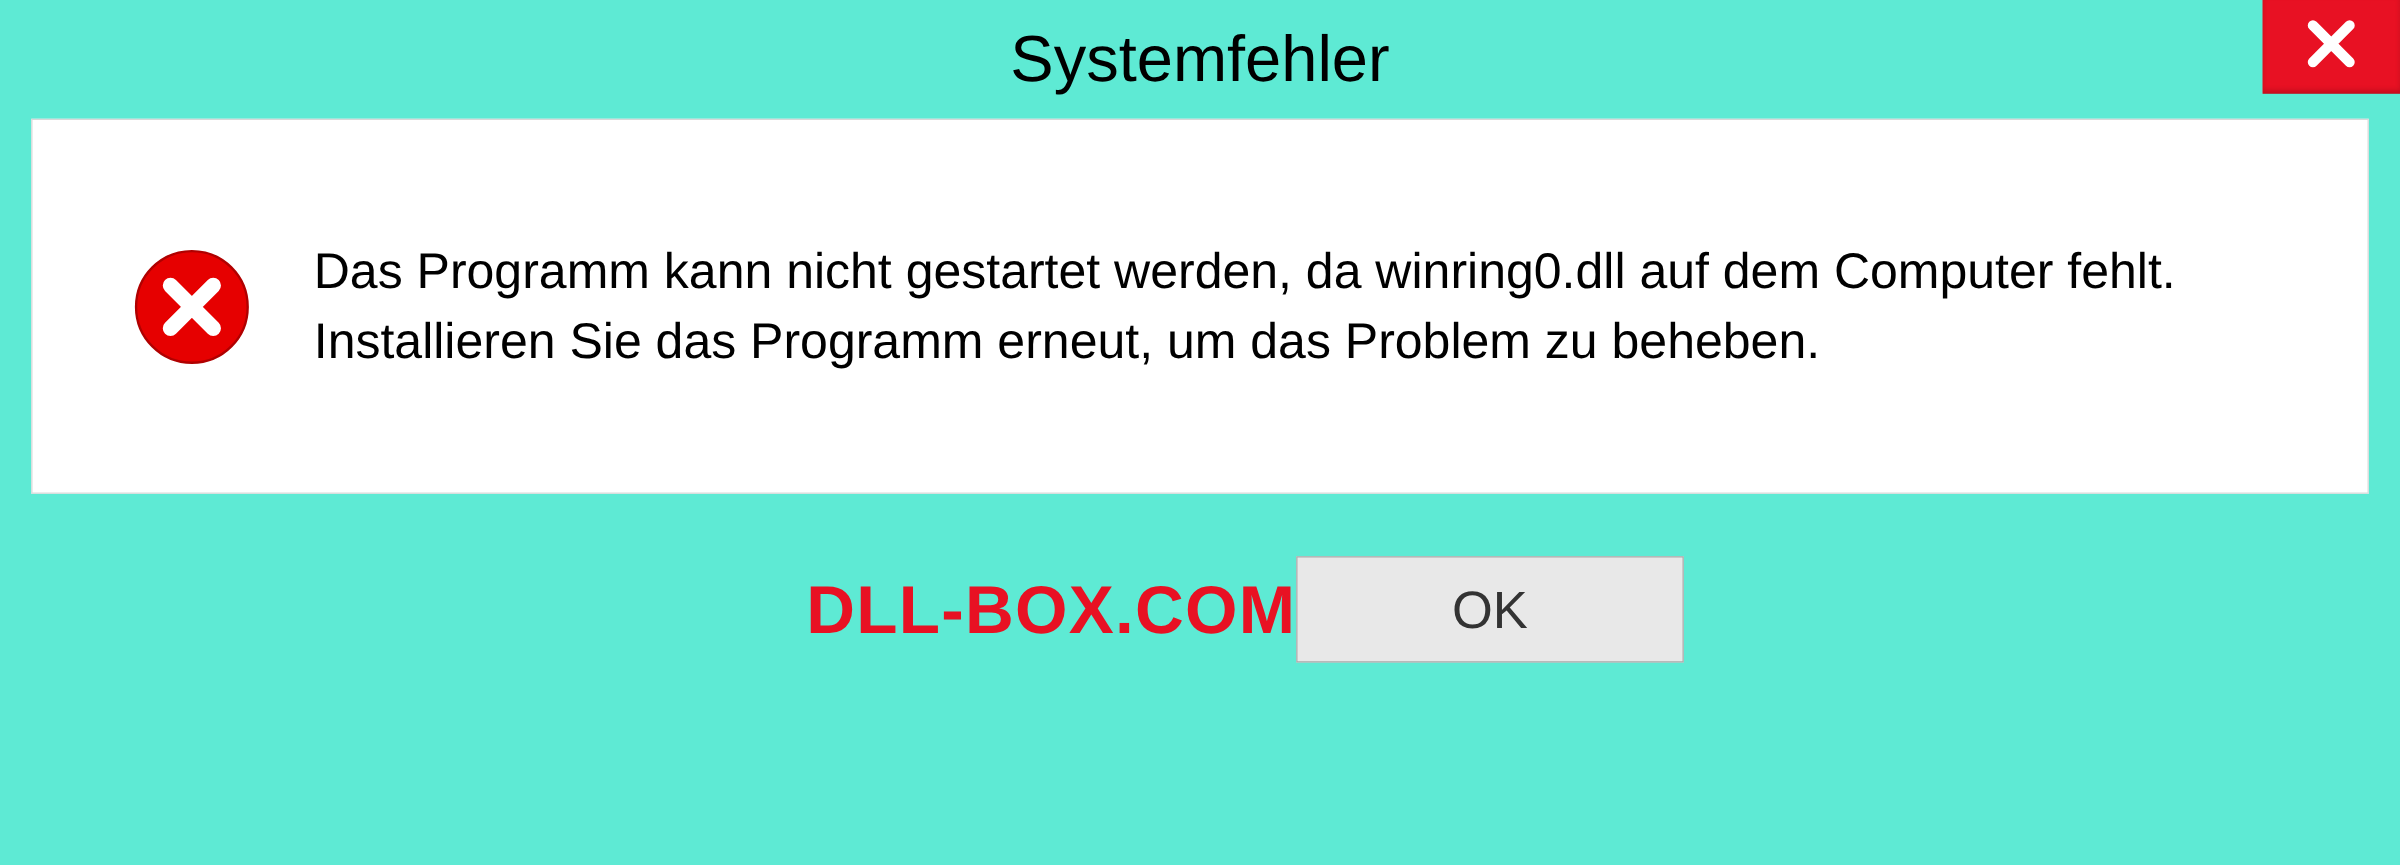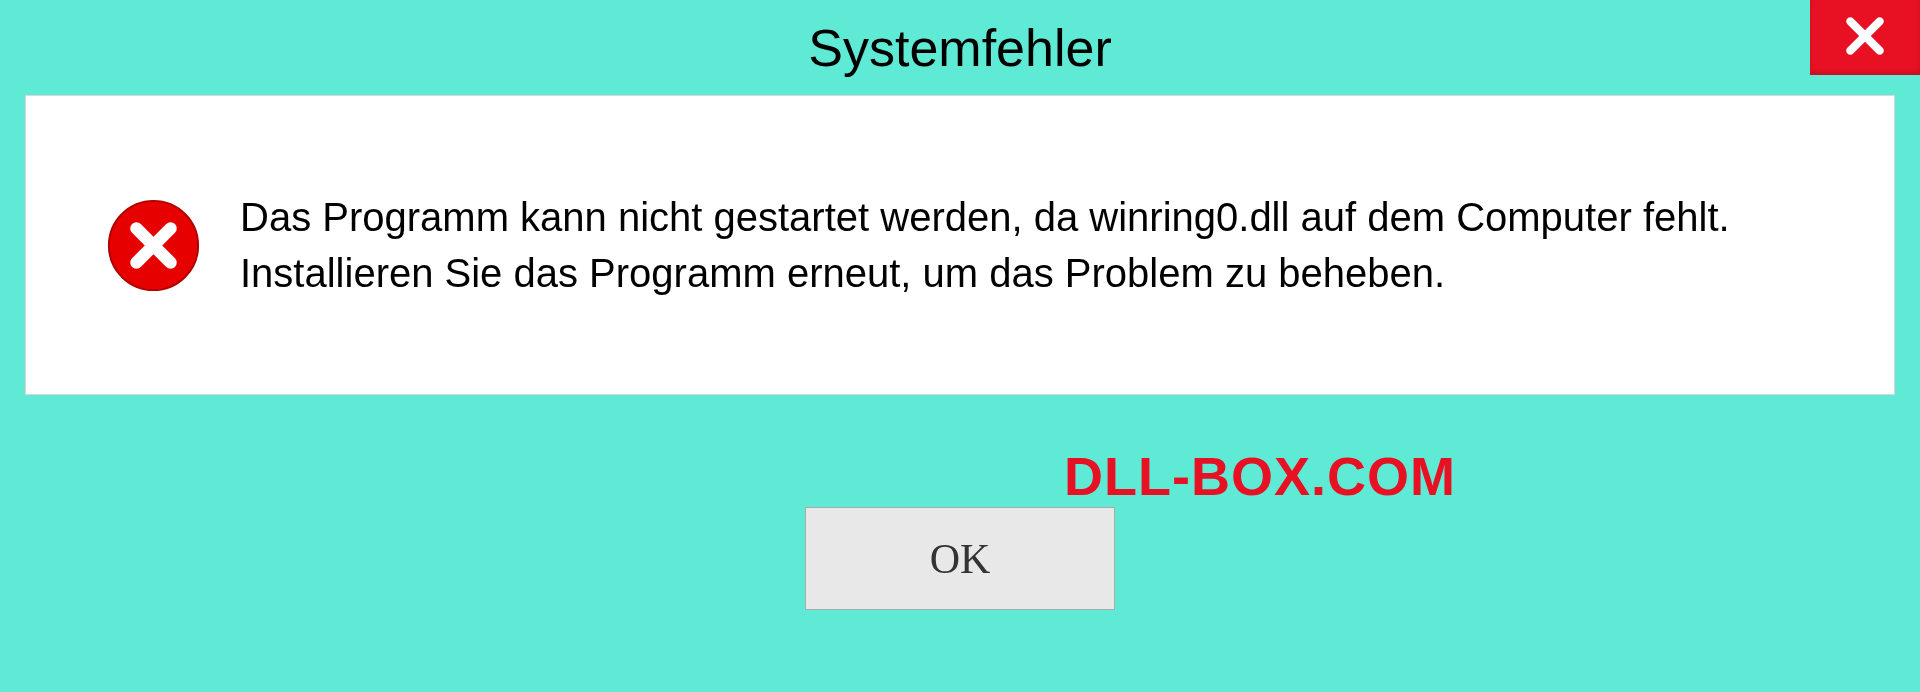--- a/index.html
+++ b/index.html
@@ -49,21 +49,21 @@
       width: 44px;
       height: 44px;
     }
     .message-panel {
       background: #ffffff;
       border: 1px solid #d8d8d8;
       margin: 0 25px;
       padding: 70px 50px 70px 80px;
       display: flex;
       align-items: center;
-      gap: 39px;
+      gap: 50px;
       min-height: 300px;
     }
     .error-icon {
       flex-shrink: 0;
       width: 95px;
       height: 95px;
       display: flex;
       align-items: center;
       justify-content: center;
     }
@@ -74,41 +74,40 @@
     .message-text {
       font-size: 40px;
       color: #000;
       line-height: 1.4;
     }
     .footer-bar {
       display: flex;
       justify-content: flex-start;
       align-items: center;
       padding: 50px 45px 40px 45px;
-      flex-direction: column;
     }
     .watermark {
       font-size: 54px;
       font-weight: 800;
       color: #e81123;
       letter-spacing: 1px;
       padding-left: 600px;
     }
     .ok-button {
       width: 310px;
-      height: 103px;
+      height: 85px;
       background: #e8e8e8;
       border: 1px solid #aaa;
       font-size: 42px;
       color: #333;
       cursor: pointer;
       display: flex;
       align-items: center;
       justify-content: center;
-      font-family: Liberation Serif, serif;
+      font-family: Liberation Sans, sans-serif;
     }
   </style>
 </head>
 <body>
 
 <div class="dialog">
   <div class="title-bar">
     <div class="dialog-title">Systemfehler</div>
     <div class="close-button">
       <span>

